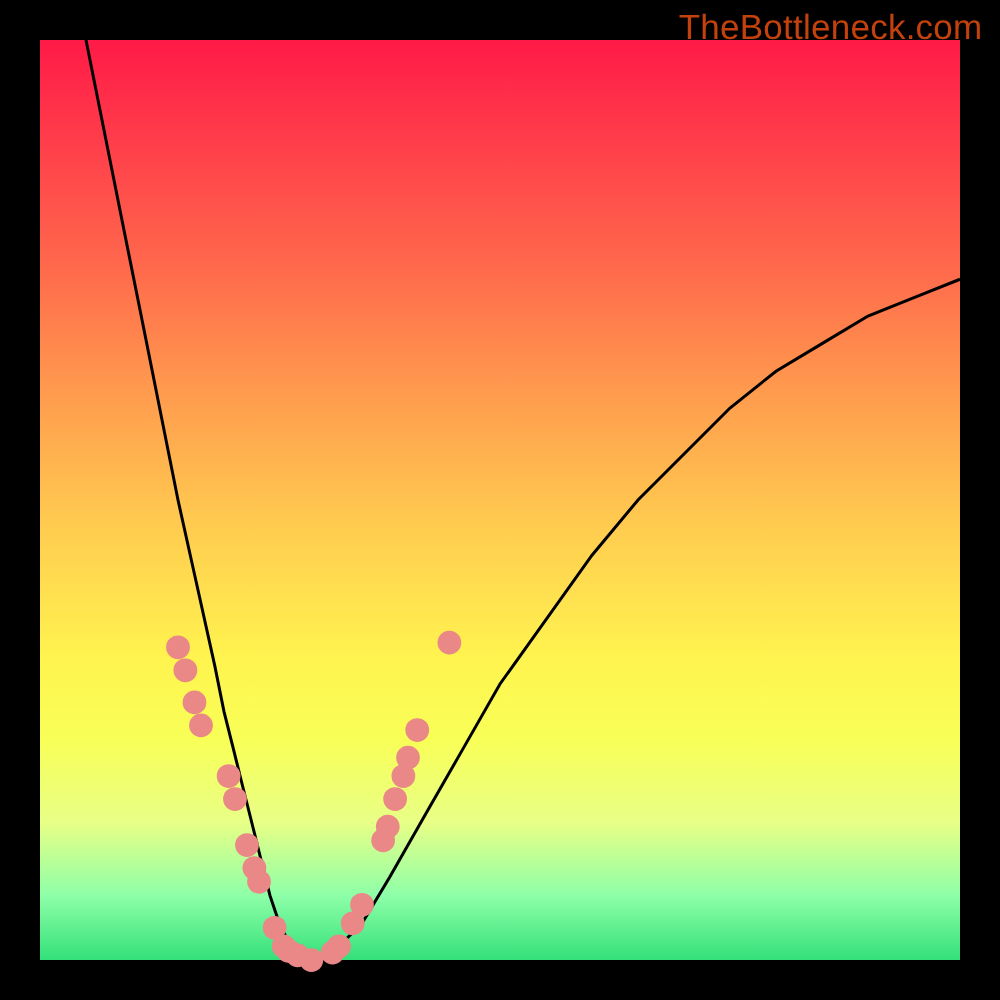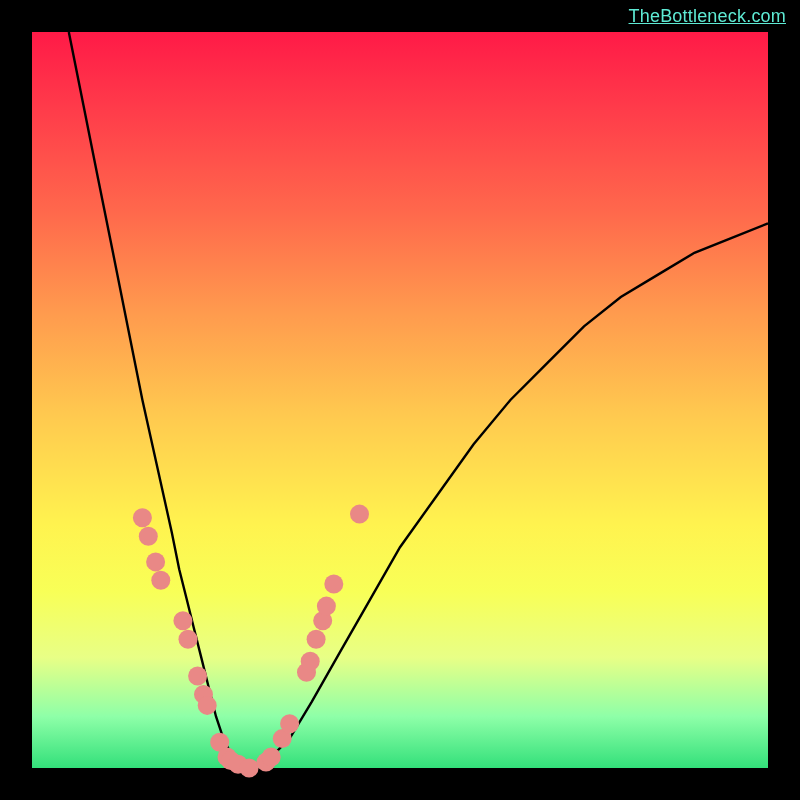--- a/index.html
+++ b/index.html
@@ -30,25 +30,24 @@
       #fff34f 67%,
       #f8ff57 76%,
       #e8ff86 85%,
       #8effa8 93%,
       #33e07a 100%);
   }
   .watermark {
     position: absolute;
     top: 6px;
     right: 14px;
-    color: #5eead4;
-    font-size: 18px;
+    color: #c2410c;
+    font-size: 28px;
     letter-spacing: 0.2px;
     font-weight: 500;
-    text-decoration: underline;
   }
   svg.curve {
     position: absolute;
     left: 0;
     top: 0;
   }
 </style>
 </head>
 <body>
 

